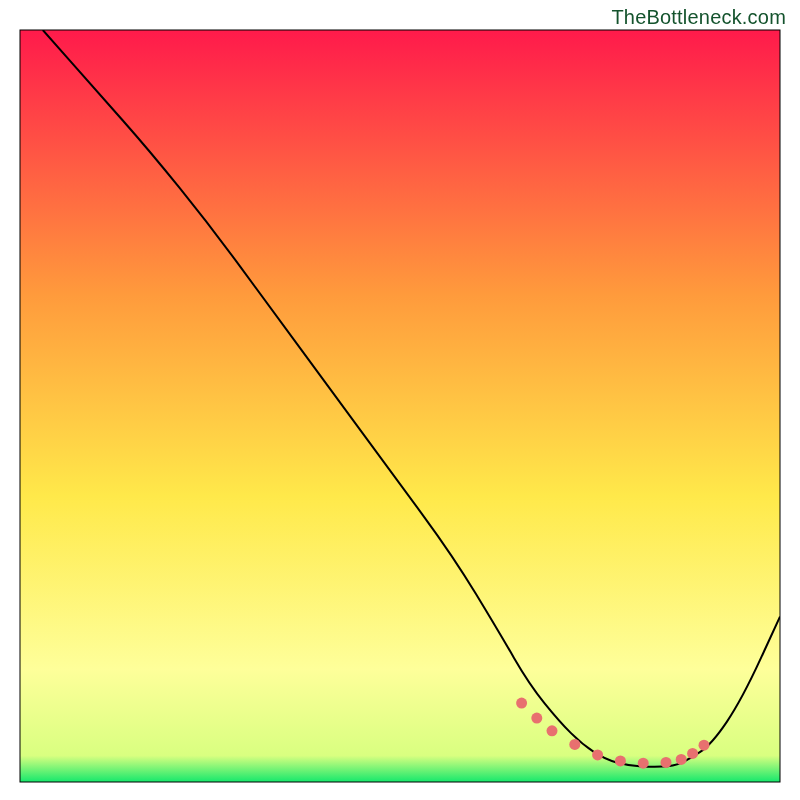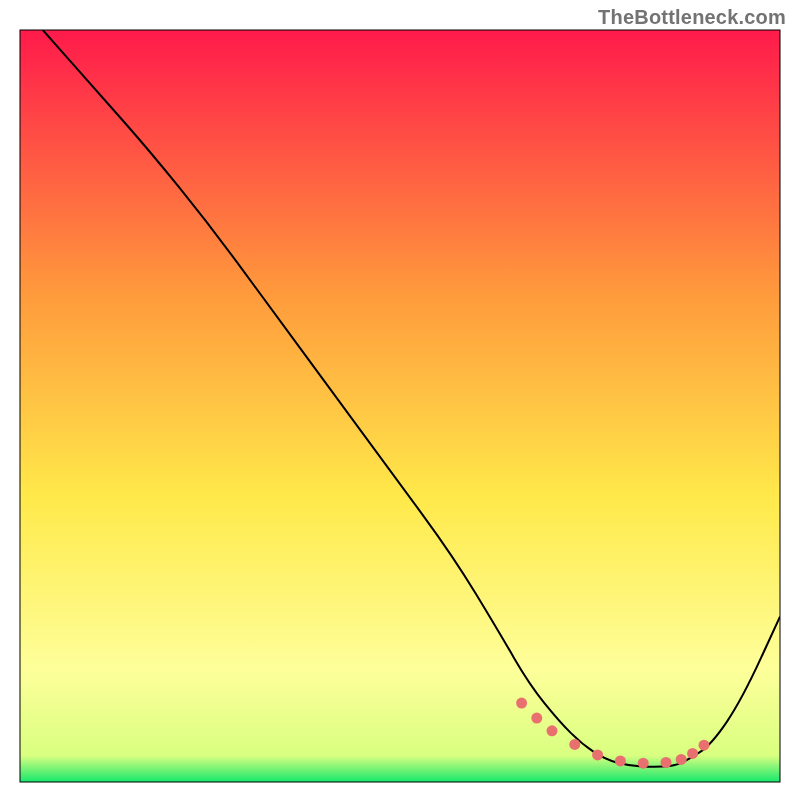--- a/index.html
+++ b/index.html
@@ -14,22 +14,22 @@
   .stage {
     position: relative;
     width: 800px;
     height: 800px;
   }
   .watermark {
     position: absolute;
     top: 6px;
     right: 14px;
     font-size: 20px;
-    font-weight: 700;
-    color: #737373;
+    font-weight: 400;
+    color: #14532d;
     letter-spacing: 0.2px;
     user-select: none;
   }
   svg {
     position: absolute;
     left: 0;
     top: 0;
   }
 </style>
 </head>

